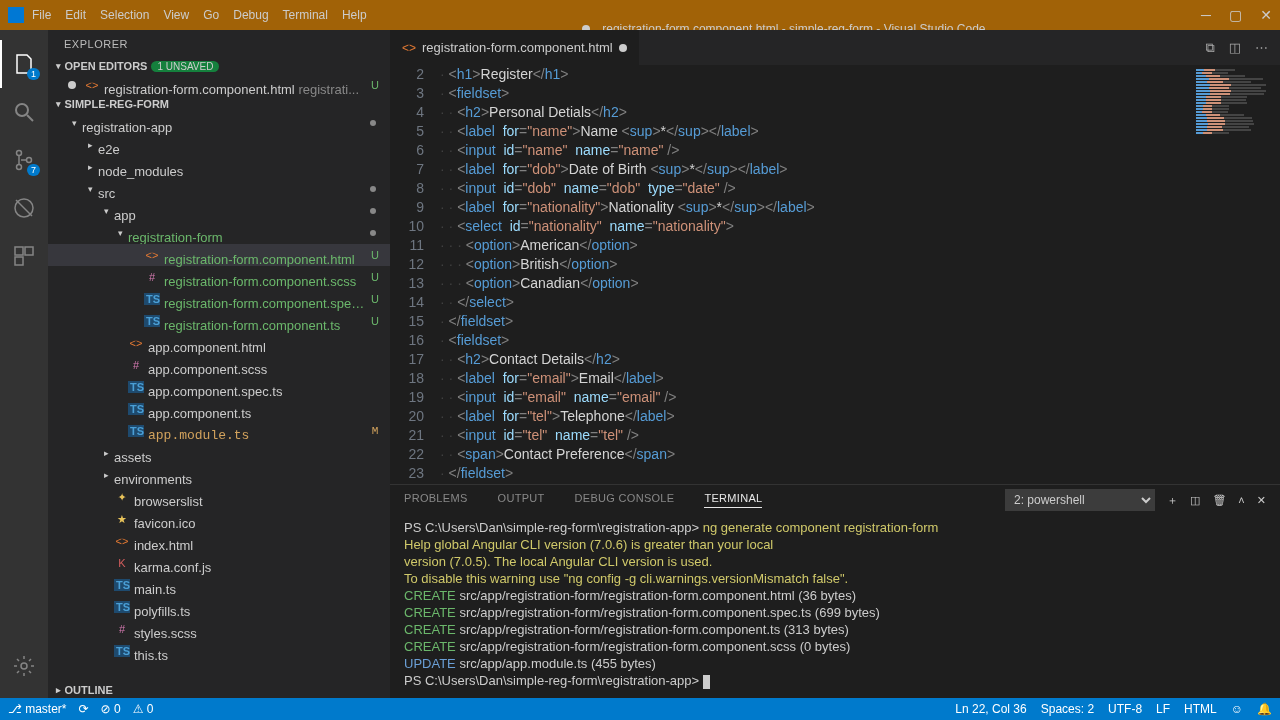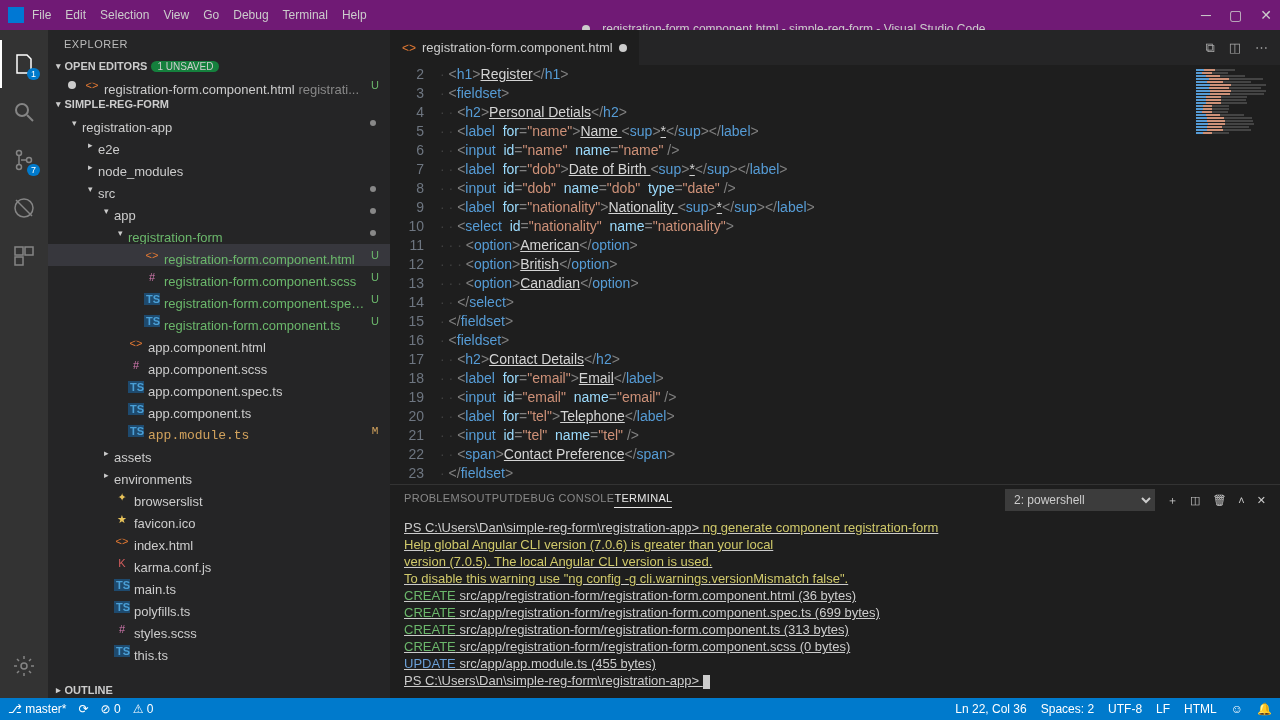--- a/index.html
+++ b/index.html
@@ -1,17 +1,17 @@
 <!DOCTYPE html>
 <html><head>
 <meta charset="utf-8">
 <style>
 * { margin: 0; padding: 0; box-sizing: border-box; font-family: "Segoe UI", sans-serif; }
 body { width: 1280px; height: 720px; background: #1e1e1e; color: #cccccc; overflow: hidden; font-size: 13px; }
-.titlebar { height: 30px; background: #701a75; display: flex; align-items: center; padding: 0 8px; color: #cccccc; font-size: 12px; }
+.titlebar { height: 30px; background: #a16207; display: flex; align-items: center; padding: 0 8px; color: #cccccc; font-size: 12px; }
 .titlebar .logo { width: 16px; height: 16px; background: #0078d4; margin-right: 8px; }
 .titlebar .menu { display: flex; gap: 14px; }
 .titlebar .menu span { cursor: pointer; }
 .titlebar .title { flex: 1; text-align: center; display: flex; align-items: center; justify-content: center; gap: 12px; margin-top: 28px; }
 .titlebar .title .dot { width: 8px; height: 8px; background: #ccc; border-radius: 50%; }
 .titlebar .controls { display: flex; gap: 18px; font-size: 14px; }
 .main { display: flex; height: calc(100% - 30px - 22px); }
 .activitybar { width: 48px; background: #333333; display: flex; flex-direction: column; align-items: center; padding-top: 10px; }
 .activitybar .icon { width: 48px; height: 48px; display: flex; align-items: center; justify-content: center; color: #858585; cursor: pointer; position: relative; }
 .activitybar .icon.active { color: #fff; border-left: 2px solid #fff; }
@@ -44,32 +44,32 @@
 .tab .dirty { width: 8px; height: 8px; background: #ccc; border-radius: 50%; }
 .tabs .actions { margin-left: auto; display: flex; align-items: center; gap: 14px; padding: 0 12px; color: #aaa; }
 .code-area { flex: 1; display: flex; overflow: hidden; font-family: Consolas, monospace; font-size: 14px; position: relative; }
 .gutter { width: 50px; text-align: right; padding-right: 16px; color: #6e7681; user-select: none; line-height: 19px; padding-top: 0; }
 .code { flex: 1; line-height: 19px; white-space: pre; overflow: hidden; }
 .code .line { height: 19px; }
 .tk-tag { color: #808080; }
 .tk-name { color: #569cd6; }
 .tk-attr { color: #9cdcfe; }
 .tk-str { color: #ce9178; }
-.tk-txt { color: #d4d4d4; text-decoration: underline; }
+.tk-txt { color: #d4d4d4; }
 .tk-guide { color: #404040; }
 .minimap { width: 90px; background: #1e1e1e; position: relative; }
 .minimap-inner { position: absolute; top: 4px; left: 6px; width: 60px; }
 .mm-line { height: 2px; margin-bottom: 1px; }
 .panel { height: 214px; background: #1e1e1e; border-top: 1px solid #333; display: flex; flex-direction: column; }
 .panel-tabs { display: flex; align-items: center; height: 30px; padding: 0 14px; gap: 18px; font-size: 11px; }
 .panel-tabs .ptab { color: #888; cursor: pointer; text-transform: uppercase; letter-spacing: 0.3px;}
 .panel-tabs .ptab.active { color: #e7e7e7; border-bottom: 1px solid #e7e7e7; padding-bottom: 3px; }
 .panel-tabs .right { margin-left: auto; display: flex; align-items: center; gap: 12px; }
 .panel-tabs select { background: #3c3c3c; color: #ccc; border: 1px solid #3c3c3c; font-size: 12px; padding: 2px 4px; width: 150px; }
-.terminal { flex: 1; padding: 4px 14px; font-family: Consolas, monospace; font-size: 13px; line-height: 17px; overflow: auto; text-decoration: underline; }
+.terminal { flex: 1; padding: 4px 14px; font-family: Consolas, monospace; font-size: 13px; line-height: 17px; overflow: auto; }
 .term-yellow { color: #d0c96a; }
 .term-green { color: #6bb76b; }
 .term-blue { color: #6a9fd6; }
 .term-white { color: #cccccc; }
 .cursor-block { display: inline-block; width: 7px; height: 14px; background: #ccc; vertical-align: middle; }
 .statusbar { height: 22px; background: #007acc; color: #fff; display: flex; align-items: center; font-size: 12px; padding: 0 8px; gap: 12px; }
 .statusbar .right { margin-left: auto; display: flex; gap: 14px; align-items: center;}
 svg { fill: currentColor; }
 </style>
 </head>
@@ -354,21 +354,21 @@
             <div class="mm-line" style="background: linear-gradient(90deg, rgb(86, 156, 214) 0px, rgb(86, 156, 214) 20%, rgb(206, 145, 120) 20%, rgb(206, 145, 120) 50%, rgb(68, 68, 68) 50%, rgb(68, 68, 68) 100%); width: 57px;"></div>
             <div class="mm-line" style="background: linear-gradient(90deg, rgb(86, 156, 214) 0px, rgb(86, 156, 214) 20%, rgb(206, 145, 120) 20%, rgb(206, 145, 120) 50%, rgb(68, 68, 68) 50%, rgb(68, 68, 68) 100%); width: 58px;"></div>
             <div class="mm-line" style="background: linear-gradient(90deg, rgb(86, 156, 214) 0px, rgb(86, 156, 214) 20%, rgb(206, 145, 120) 20%, rgb(206, 145, 120) 50%, rgb(68, 68, 68) 50%, rgb(68, 68, 68) 100%); width: 53px;"></div>
             <div class="mm-line" style="background: linear-gradient(90deg, rgb(86, 156, 214) 0px, rgb(86, 156, 214) 20%, rgb(206, 145, 120) 20%, rgb(206, 145, 120) 50%, rgb(68, 68, 68) 50%, rgb(68, 68, 68) 100%); width: 55px;"></div>
             <div class="mm-line" style="background: linear-gradient(90deg, rgb(86, 156, 214) 0px, rgb(86, 156, 214) 20%, rgb(206, 145, 120) 20%, rgb(206, 145, 120) 50%, rgb(68, 68, 68) 50%, rgb(68, 68, 68) 100%); width: 33px;"></div>
           </div>
       </div>
     </div>
     <div class="panel">
       <div class="panel-tabs">
-        <div id="panel-tabs-left" style="display: flex; gap: 0;">
+        <div id="panel-tabs-left" style="display: flex; gap: 30px;">
             <span class="ptab">PROBLEMS</span>
             <span class="ptab">OUTPUT</span>
             <span class="ptab">DEBUG CONSOLE</span>
             <span class="ptab active">TERMINAL</span>
           </div>
         <div class="right">
           <select><option>2: powershell</option></select>
           <span>＋</span>
           <span>◫</span>
           <span>🗑</span>

